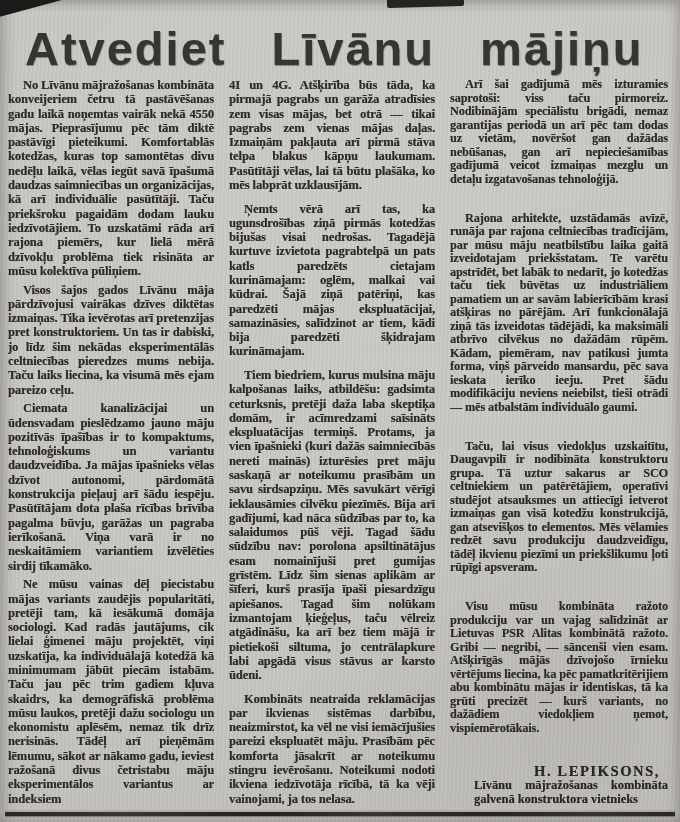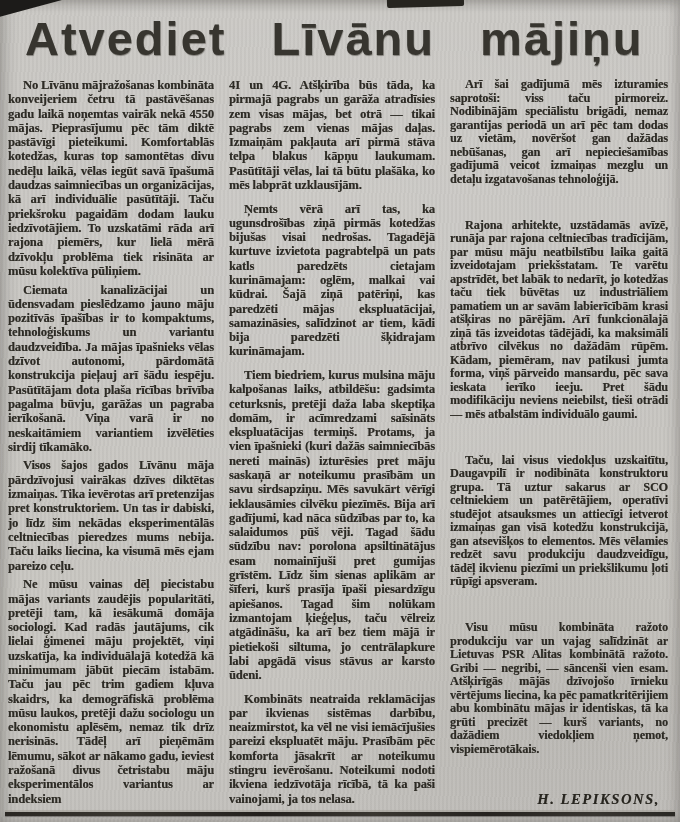--- a/index.html
+++ b/index.html
@@ -33,21 +33,21 @@
     border-radius: 0 0 2px 2px;
   }
   .bottom-rule {
     position: absolute; left: 5px; right: 5px; top: 812px; height: 4px;
     background: linear-gradient(90deg, #2a2723, #3a3731 18%, #23201d 38%, #393630 55%, #262320 72%, #383530 88%, #2a2824);
     box-shadow: 0 -2px 0 rgba(160,156,148,0.5), 0 1px 1px rgba(30,28,24,0.4);
   }
 
   
   .masthead {
-    padding: 14px 0 0 25px;
+    padding: 24px 0 0 25px;
     height: 64px;
   }
   h1.headline {
     margin: 0;
     font-family: "Liberation Sans", sans-serif;
     font-weight: 700;
     font-size: 47px;
     line-height: 1.05;
     letter-spacing: 2px;
     word-spacing: 30px;
@@ -84,21 +84,20 @@
 
   
   .signature-name {
     font-size: 14.5px;
     font-weight: 700;
     letter-spacing: 1.6px;
     text-align: right;
     padding-right: 8px;
     color: #27251f;
     margin-top: 4px;
-    font-style: italic;
   }
   .signature-title {
     font-size: 12.4px;
     font-weight: 700;
     margin-left: 24px;
     text-align: justify;
     color: #27251f;
     line-height: 14px;
   }
 </style>
@@ -111,39 +110,40 @@
   <div class="top-bar-fragment"></div>
 
   <div class="masthead">
     <h1 class="headline">Atvediet Līvānu mājiņu</h1>
   </div>
 
   <div class="columns">
 
     <div class="col col-1">
       <p>No Līvānu mājražošanas kombināta konveijeriem četru tā pastāvēšanas gadu laikā noņemtas vairāk nekā 4550 mājas. Pieprasījumu pēc tām diktē pastāvīgi pieteikumi. Komfortablās kotedžas, kuras top samontētas divu nedēļu laikā, vēlas iegūt savā īpašumā daudzas saimniecības un organizācijas, kā arī individuālie pasūtītāji. Taču priekšroku pagaidām dodam lauku iedzīvotājiem. To uzskatāmi rāda arī rajona piemērs, kur lielā mērā dzīvokļu problēma tiek risināta ar mūsu kolektīva pūliņiem.</p>
+      <p>Visos šajos gados Līvānu māja pārdzīvojusi vairākas dzīves diktētas izmaiņas. Tika ievērotas arī pretenzijas pret konstruktoriem. Un tas ir dabiski, jo līdz šim nekādas eksperimentālās celtniecības pieredzes mums nebija. Taču laiks liecina, ka visumā mēs ejam pareizo ceļu.</p>
       <p>Ciemata kanalizācijai un ūdensvadam pieslēdzamo jauno māju pozitīvās īpašības ir to kompaktums, tehnoloģiskums un variantu daudzveidība. Ja mājas īpašnieks vēlas dzīvot autonomi, pārdomātā konstrukcija pieļauj arī šādu iespēju. Pasūtītājam dota plaša rīcības brīvība pagalma būvju, garāžas un pagraba ierīkošanā. Viņa varā ir no neskaitāmiem variantiem izvēlēties sirdij tīkamāko.</p>
-      <p>Visos šajos gados Līvānu māja pārdzīvojusi vairākas dzīves diktētas izmaiņas. Tika ievērotas arī pretenzijas pret konstruktoriem. Un tas ir dabiski, jo līdz šim nekādas eksperimentālās celtniecības pieredzes mums nebija. Taču laiks liecina, ka visumā mēs ejam pareizo ceļu.</p>
       <p>Ne mūsu vainas dēļ piecistabu mājas variants zaudējis popularitāti, pretēji tam, kā iesākumā domāja sociologi. Kad radās jautājums, cik lielai ģimenei māju projektēt, viņi uzskatīja, ka individuālajā kotedžā kā minimumam jābūt piecām istabām. Taču jau pēc trim gadiem kļuva skaidrs, ka demogrāfiskā problēma mūsu laukos, pretēji dažu sociologu un ekonomistu aplēsēm, nemaz tik drīz nerisinās. Tādēļ arī pieņēmām lēmumu, sākot ar nākamo gadu, ieviest ražošanā divus četristabu māju eksperimentālos variantus ar indeksiem</p>
     </div>
 
     <div class="col col-2">
       <p class="no-indent">4I un 4G. Atšķirība būs tāda, ka pirmajā pagrabs un garāža atradīsies zem visas mājas, bet otrā — tikai pagrabs zem vienas mājas daļas. Izmaiņām pakļauta arī pirmā stāva telpa blakus kāpņu laukumam. Pasūtītāji vēlas, lai tā būtu plašāka, ko mēs labprāt uzklausījām.</p>
       <p>Ņemts vērā arī tas, ka ugunsdrošības ziņā pirmās kotedžas bijušas visai nedrošas. Tagadējā kurtuve izvietota pagrabtelpā un pats katls paredzēts cietajam kurināmajam: oglēm, malkai vai kūdrai. Šajā ziņā patēriņi, kas paredzēti mājas ekspluatācijai, samazināsies, salīdzinot ar tiem, kādi bija paredzēti šķidrajam kurināmajam.</p>
       <p>Tiem biedriem, kurus mulsina māju kalpošanas laiks, atbildēšu: gadsimta ceturksnis, pretēji daža laba skeptiķa domām, ir acīmredzami saīsināts ekspluatācijas termiņš. Protams, ja vien īpašnieki (kuri dažās saimniecībās nereti mainās) izturēsies pret māju saskaņā ar noteikumu prasībām un savu sirdsapziņu. Mēs savukārt vērīgi ieklausāmies cilvēku piezīmēs. Bija arī gadījumi, kad nāca sūdzības par to, ka salaidumos pūš vēji. Tagad šādu sūdzību nav: porolona apsiltinātājus esam nomainījuši pret gumijas grīstēm. Līdz šim sienas aplikām ar šīferi, kurš prasīja īpaši piesardzīgu apiešanos. Tagad šim nolūkam izmantojam ķieģeļus, taču vēlreiz atgādināšu, ka arī bez tiem mājā ir pietiekoši siltuma, jo centrālapkure labi apgādā visus stāvus ar karsto ūdeni.</p>
-      <p>Kombināts neatraida reklamācijas par ikvienas sistēmas darbību, neaizmirstot, ka vēl ne visi iemācījušies pareizi ekspluatēt māju. Prasībām pēc komforta jāsakrīt ar noteikumu stingru ievērošanu. Noteikumi nodoti ikviena iedzīvotāja rīcībā, tā ka paši vainojami, ja tos nelasa.</p>
+      <p>Kombināts neatraida reklamācijas par ikvienas sistēmas darbību, neaizmirstot, ka vēl ne visi iemācījušies pareizi ekspluatēt māju. Prasībām pēc komforta jāsakrīt ar noteikumu stingru ievērošanu. Noteikumi nodoti ikviena iedzīvotāja rīcībā, tā ka vēji vainojami, ja tos nelasa.</p>
     </div>
 
     <div class="col col-3">
       <p>Arī šai gadījumā mēs izturamies saprotoši: viss taču pirmoreiz. Nodibinājām speciālistu brigādi, nemaz garantijas periodā un arī pēc tam dodas uz vietām, novēršot gan dažādas nebūšanas, gan arī nepieciešamības gadījumā veicot izmaiņas mezglu un detaļu izgatavošanas tehnoloģijā.</p>
       <p>Rajona arhitekte, uzstādamās avīzē, runāja par rajona celtniecības tradīcijām, par mūsu māju neatbilstību laika gaitā izveidotajam priekšstatam. Te varētu apstrīdēt, bet labāk to nedarīt, jo kotedžas taču tiek būvētas uz industriāliem pamatiem un ar savām labierīcībām krasi atšķiras no pārējām. Arī funkcionālajā ziņā tās izveidotas tādējādi, ka maksimāli atbrīvo cilvēkus no dažādām rūpēm. Kādam, piemēram, nav patikusi jumta forma, viņš pārveido mansardu, pēc sava ieskata ierīko ieeju. Pret šādu modifikāciju neviens neiebilst, tieši otrādi — mēs atbalstām individuālo gaumi.</p>
       <p>Taču, lai visus viedokļus uzskaitītu, Daugavpilī ir nodibināta konstruktoru grupa. Tā uztur sakarus ar SCO celtniekiem un patērētājiem, operatīvi studējot atsauksmes un attiecīgi ietverot izmaiņas gan visā kotedžu konstrukcijā, gan atsevišķos to elementos. Mēs vēlamies redzēt savu produkciju daudzveidīgu, tādēļ ikvienu piezīmi un priekšlikumu ļoti rūpīgi apsveram.</p>
       <p>Visu mūsu kombināta ražoto produkciju var un vajag salīdzināt ar Lietuvas PSR Alitas kombinātā ražoto. Gribi — negribi, — sāncenši vien esam. Atšķirīgās mājās dzīvojošo īrnieku vērtējums liecina, ka pēc pamatkritērijiem abu kombinātu mājas ir identiskas, tā ka grūti precizēt — kurš variants, no dažādiem viedokļiem ņemot, vispiemērotākais.</p>
       <div>
         <div class="signature-name">H. LEPIKSONS,</div>
+        <div class="signature-title">Līvānu mājražošanas kombināta galvenā konstruktora vietnieks</div>
       </div>
     </div>
 
   </div>
 
   <div class="bottom-rule"></div>
 
 </div>
 
 </body></html>

